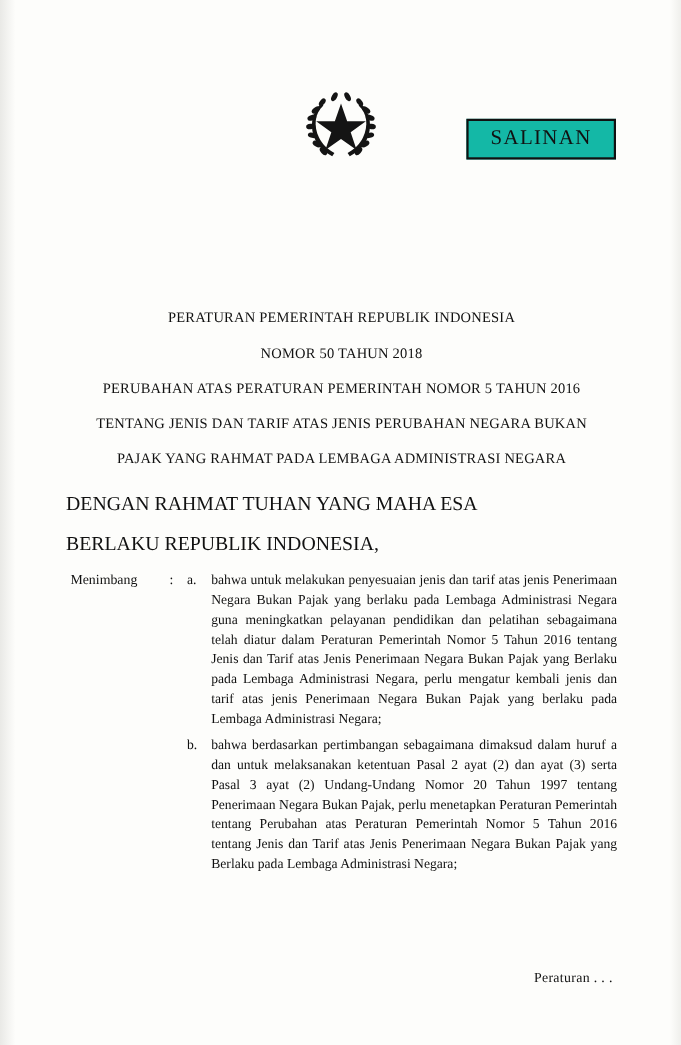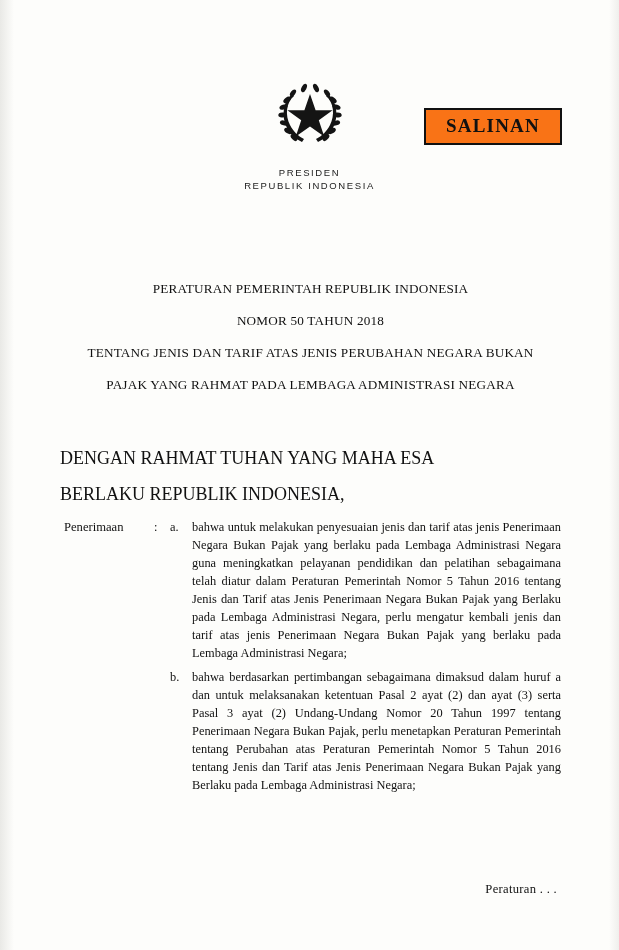--- a/index.html
+++ b/index.html
@@ -51,24 +51,24 @@
     height: 70px;
     position: relative;
   }
   .salinan-box {
     position: absolute;
     top: 108px;
     left: 424px;
     border: 2px solid #111;
     padding: 5px 20px 6px 20px;
     font-family: "Liberation Serif", serif;
-    font-weight: bold;
+    font-weight: normal;
     font-size: 19px;
     letter-spacing: 1.2px;
-    background: #f97316;
+    background: #14b8a6;
   }
   .presiden-line {
     position: absolute;
     left: 0; right: 0;
     top: 166px;
     text-align: center;
     font-family: "Liberation Sans", sans-serif;
     font-size: 9.5px;
     letter-spacing: 1.6px;
     color: #1b1b1b;
@@ -178,40 +178,37 @@
           <ellipse cx="45" cy="10" rx="4.4" ry="2.4" transform="rotate(62 45 10)"></ellipse>
 
           <path d="M39 16 L44.6 32.2 L61.6 32.2 L47.8 42.2 L53.2 58.4 L39 48.4 L24.8 58.4 L30.2 42.2 L16.4 32.2 L33.4 32.2 Z"></path>
         </g>
       </svg>
     </div>
   </div>
 
   <div class="salinan-box">SALINAN</div>
 
-  <div class="presiden-line">
-    <div>PRESIDEN</div>
-    <div>REPUBLIK INDONESIA</div>
-  </div>
 
   <div class="title-block">
     <span class="ln">PERATURAN PEMERINTAH REPUBLIK INDONESIA</span>
     <span class="ln">NOMOR 50 TAHUN 2018</span>
+    <span class="ln">PERUBAHAN ATAS PERATURAN PEMERINTAH NOMOR 5 TAHUN 2016</span>
     <span class="ln">TENTANG JENIS DAN TARIF ATAS JENIS PERUBAHAN NEGARA BUKAN</span>
     <span class="ln">PAJAK YANG RAHMAT PADA LEMBAGA ADMINISTRASI NEGARA</span>
   </div>
 
   <div class="dengan-block">
     <div>DENGAN RAHMAT TUHAN YANG MAHA ESA</div>
     <div>BERLAKU REPUBLIK INDONESIA,</div>
   </div>
 
   <div class="menimbang-wrap">
     <div class="mrow">
-      <div class="mlabel">Penerimaan</div>
+      <div class="mlabel">Menimbang</div>
       <div class="mcolon">:</div>
       <div class="mletter">a.</div>
       <div class="mtext">bahwa untuk melakukan penyesuaian jenis dan tarif atas jenis Penerimaan Negara Bukan Pajak yang berlaku pada Lembaga Administrasi Negara guna meningkatkan pelayanan pendidikan dan pelatihan sebagaimana telah diatur dalam Peraturan Pemerintah Nomor 5 Tahun 2016 tentang Jenis dan Tarif atas Jenis Penerimaan Negara Bukan Pajak yang Berlaku pada Lembaga Administrasi Negara, perlu mengatur kembali jenis dan tarif atas jenis Penerimaan Negara Bukan Pajak yang berlaku pada Lembaga Administrasi Negara;</div>
     </div>
     <div class="mrow b">
       <div class="mletter">b.</div>
       <div class="mtext">bahwa berdasarkan pertimbangan sebagaimana dimaksud dalam huruf a dan untuk melaksanakan ketentuan Pasal 2 ayat (2) dan ayat (3) serta Pasal 3 ayat (2) Undang-Undang Nomor 20 Tahun 1997 tentang Penerimaan Negara Bukan Pajak, perlu menetapkan Peraturan Pemerintah tentang Perubahan atas Peraturan Pemerintah Nomor 5 Tahun 2016 tentang Jenis dan Tarif atas Jenis Penerimaan Negara Bukan Pajak yang Berlaku pada Lembaga Administrasi Negara;</div>
     </div>
   </div>
 

